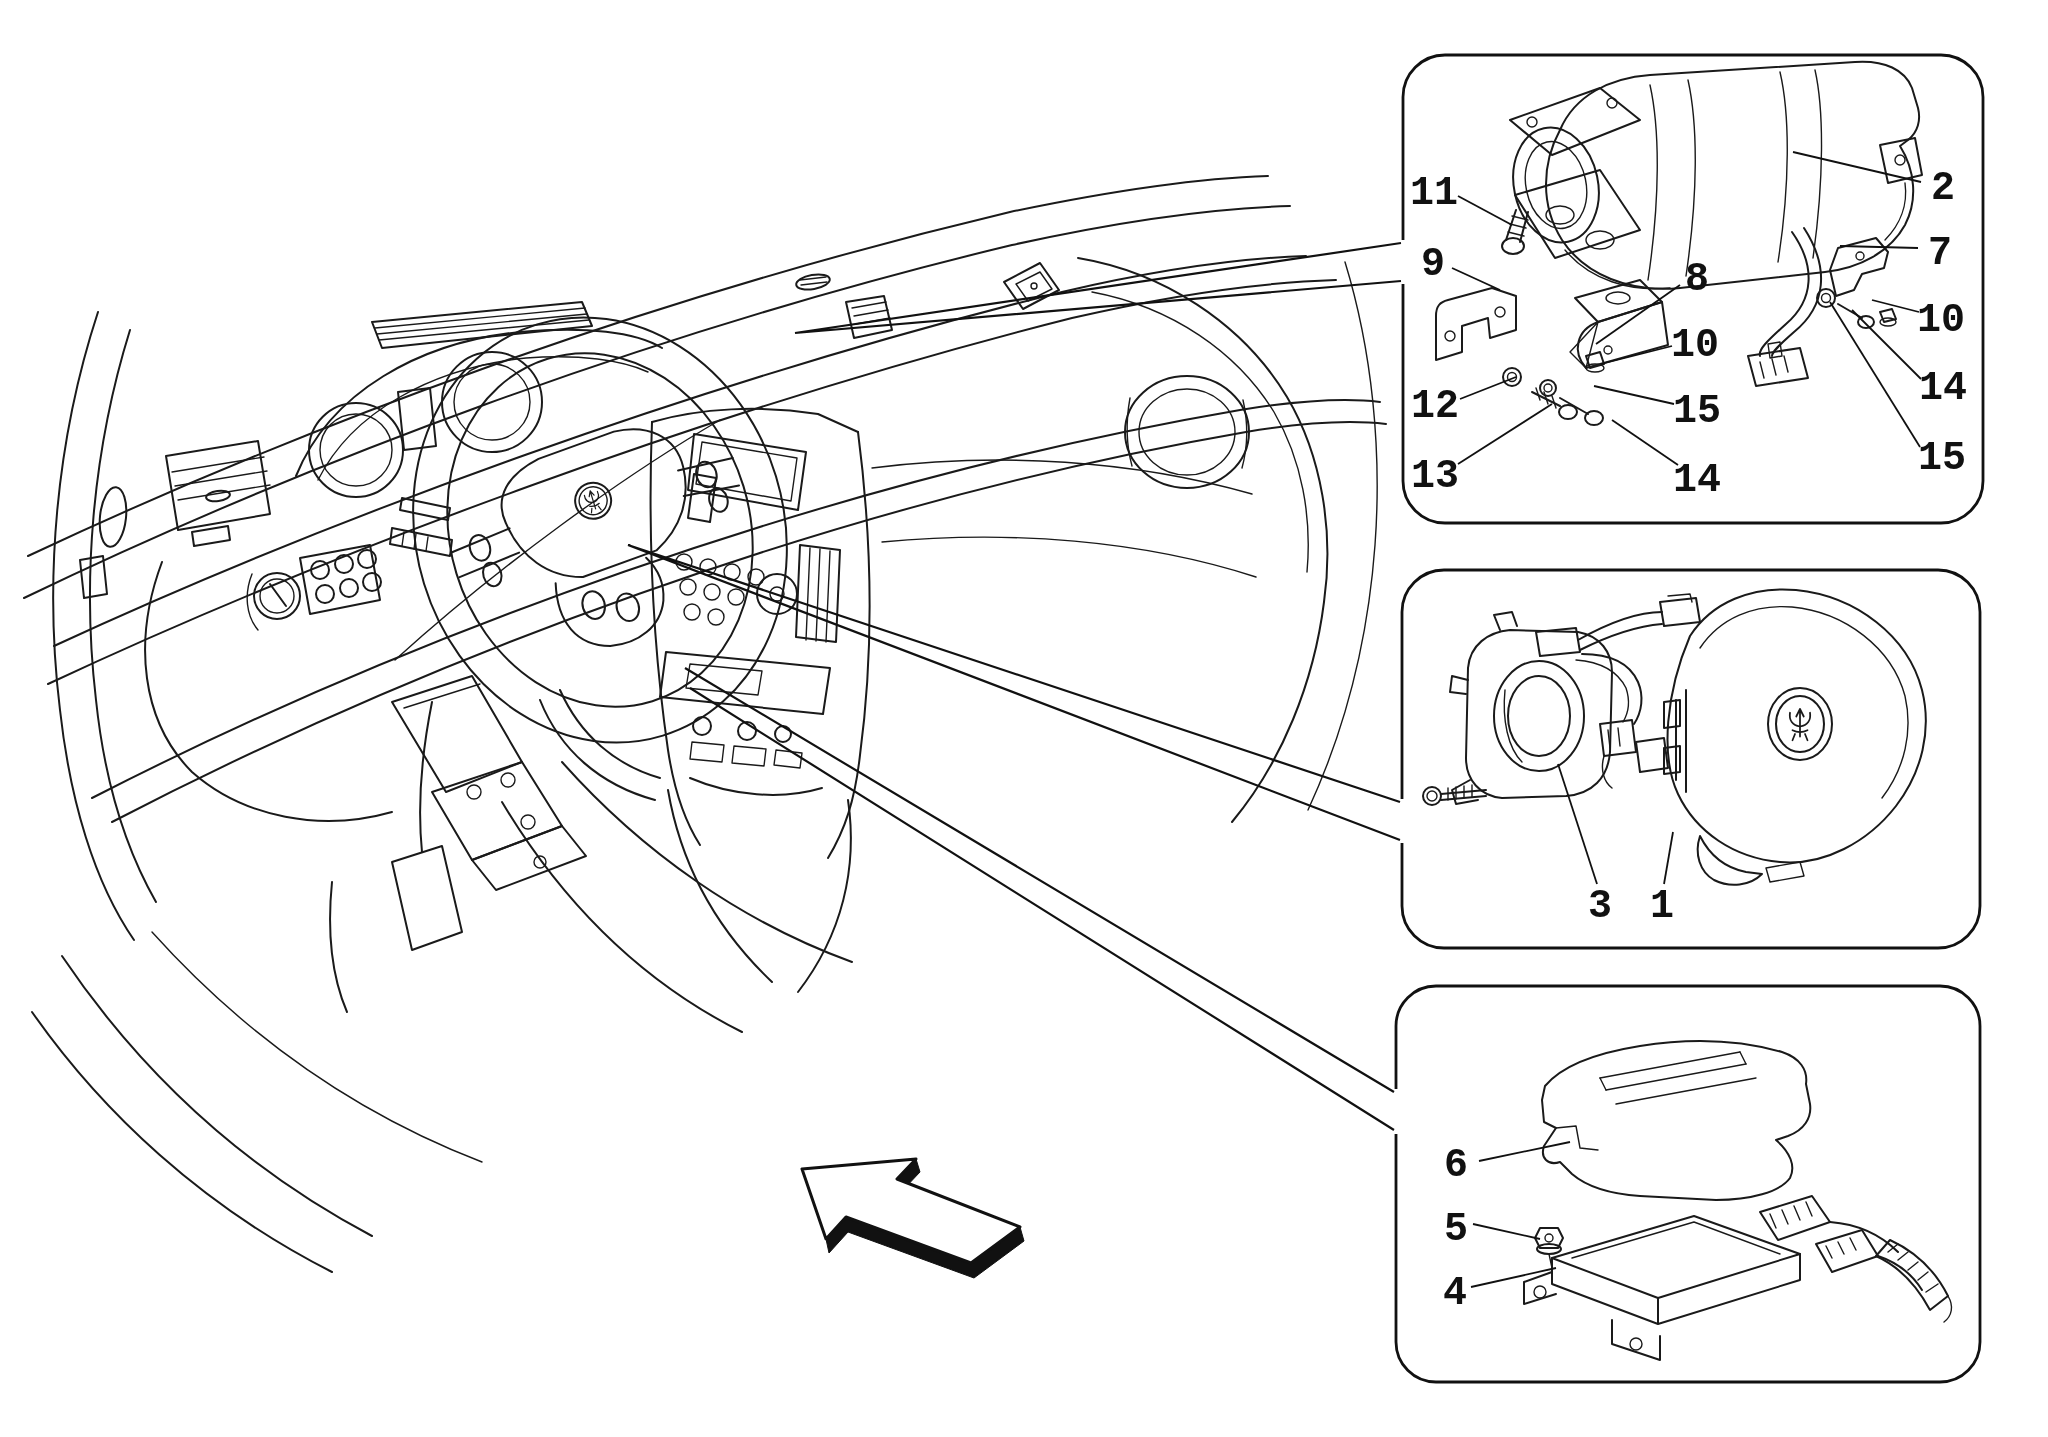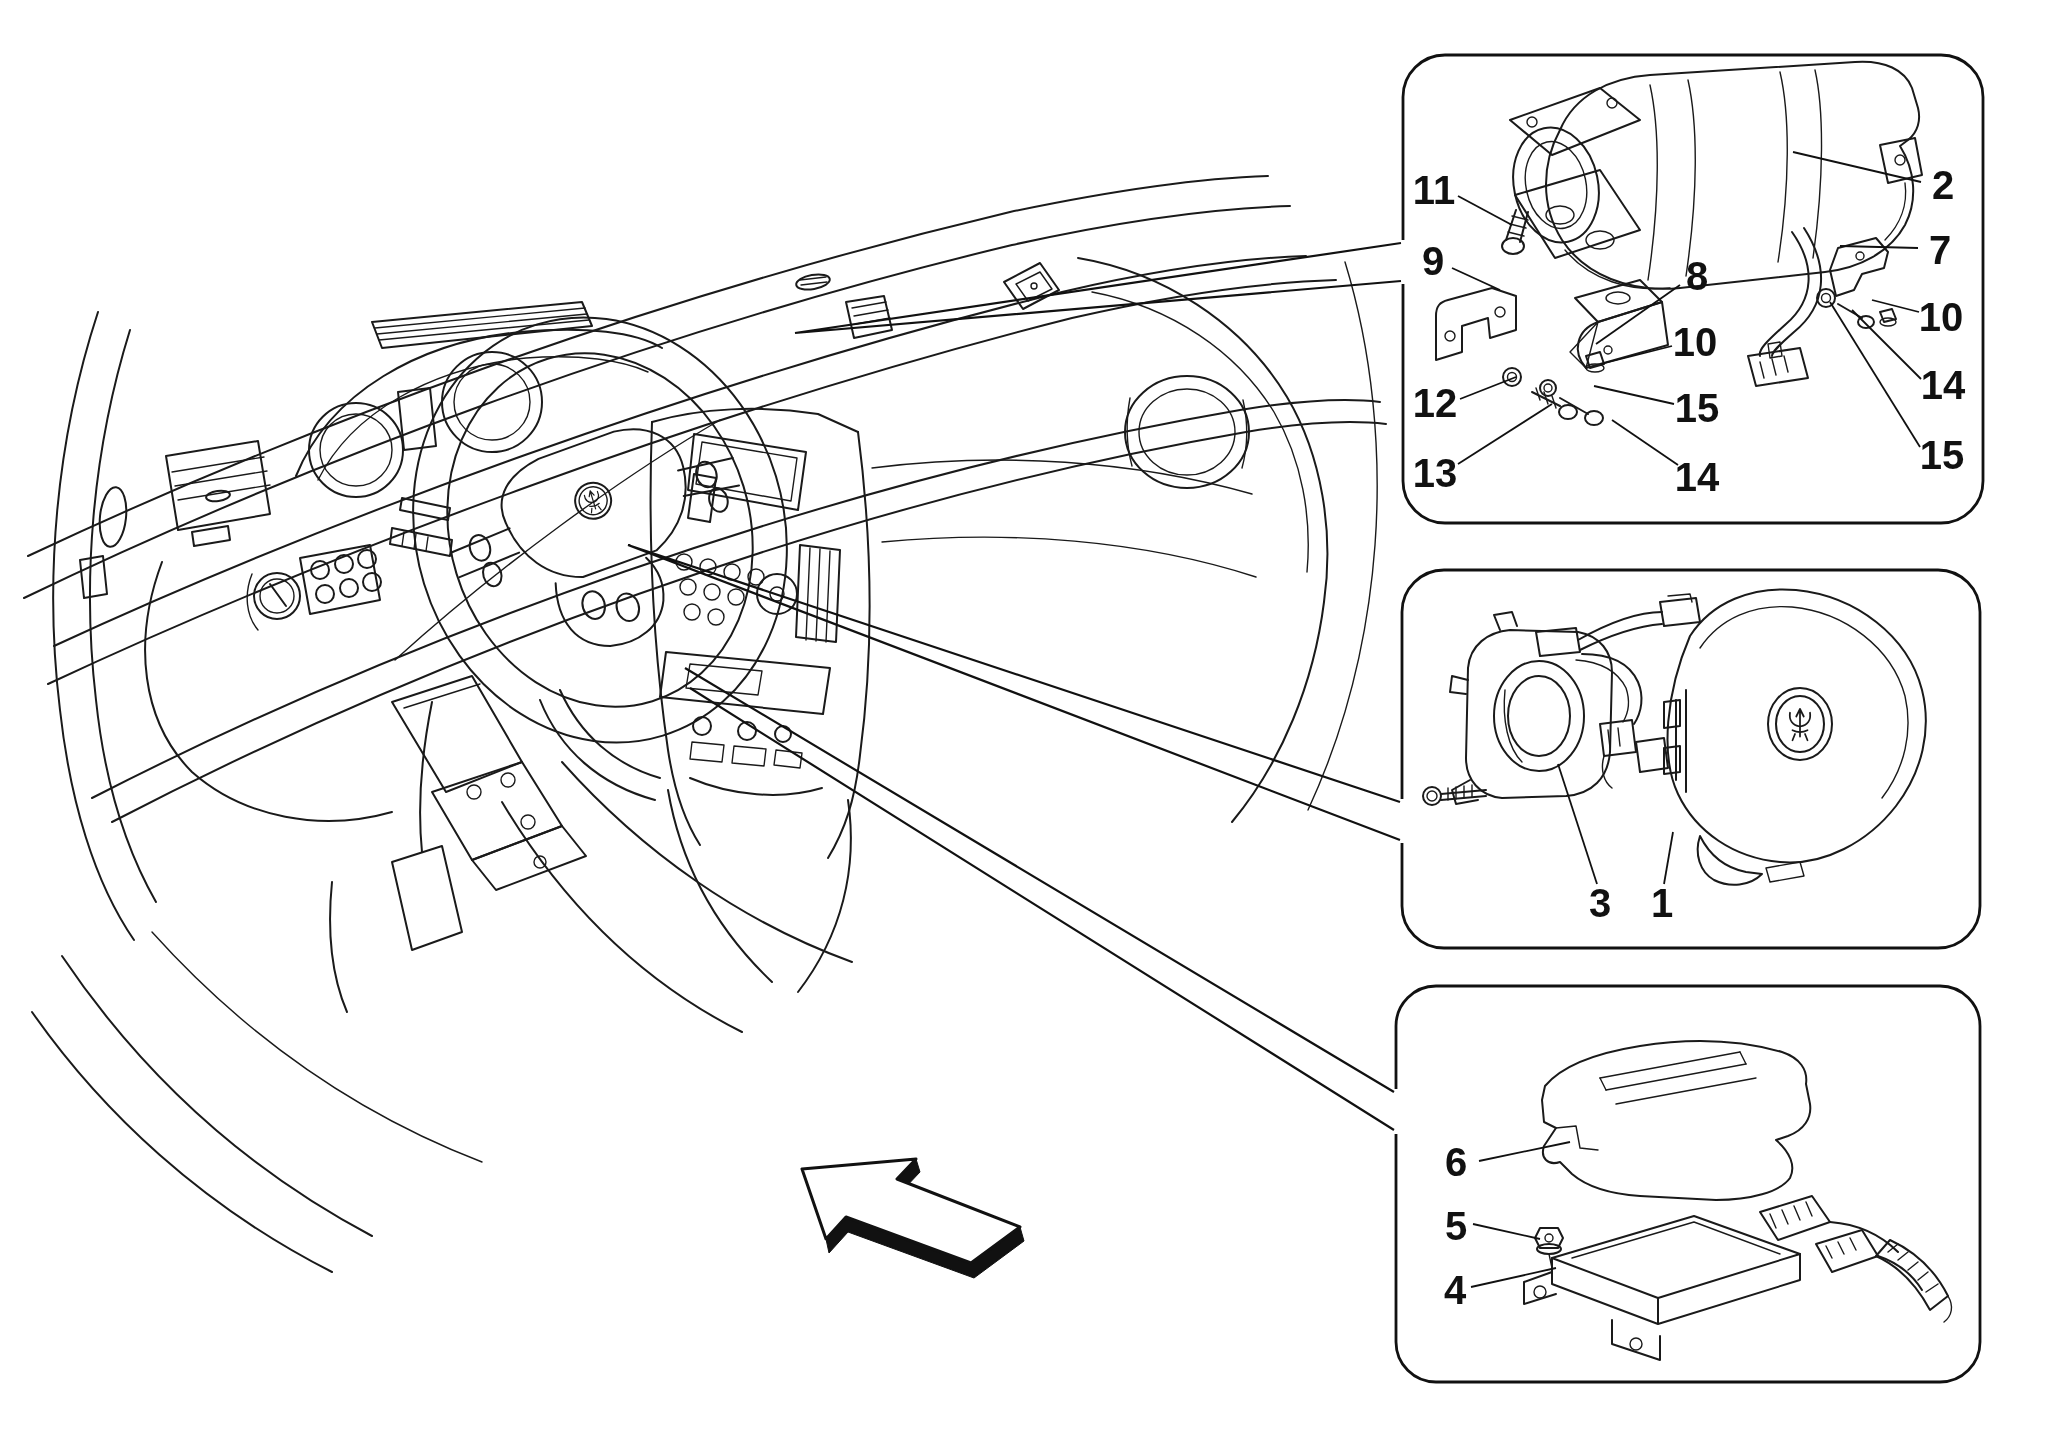--- a/index.html
+++ b/index.html
@@ -1,17 +1,17 @@
 <!DOCTYPE html>
 <html><head>
 <meta charset="utf-8">
 <style>
   html,body{margin:0;padding:0;background:#ffffff;}
   .canvas{position:relative;width:2048px;height:1437px;background:#ffffff;
-          font-family:Liberation Sans, sans-serif;overflow:hidden;}
+          font-family:Liberation Mono, monospace;overflow:hidden;}
   svg{position:absolute;left:0;top:0;}
   .art{fill:none;stroke:#1a1a1a;stroke-width:2;stroke-linecap:round;stroke-linejoin:round;}
   .thin{stroke-width:1.4;}
   .panel{fill:none;stroke:#111111;stroke-width:2.8;}
   .callout{fill:none;stroke:#111111;stroke-width:2.2;}
   .leader{fill:none;stroke:#111111;stroke-width:1.8;}
   .lbl{font-size:40px;font-weight:700;fill:#111111;text-anchor:middle;}
   .blackfill{fill:#111111;stroke:#111111;stroke-width:1;}
   .whiteface{fill:#ffffff;stroke:#111111;stroke-width:3;stroke-linejoin:round;}
   .whitepatch{fill:#ffffff;stroke:none;}

